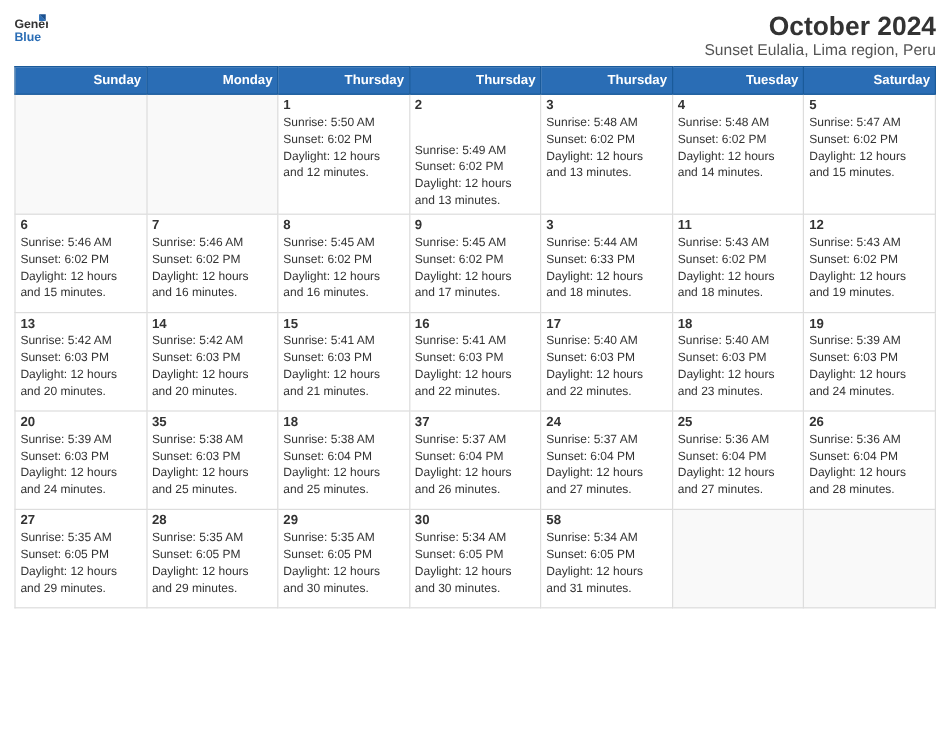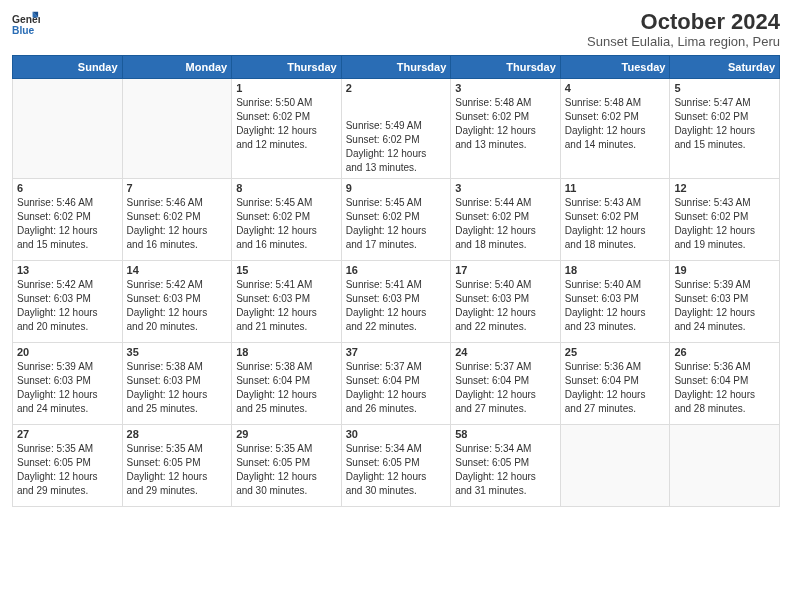--- a/index.html
+++ b/index.html
@@ -179,21 +179,21 @@
           <td>
             <span class="day-num">9</span>
             <div class="day-info" style="white-space: pre-line;">Sunrise: 5:45 AM
 Sunset: 6:02 PM
 Daylight: 12 hours
 and 17 minutes.</div>
           </td>
           <td>
             <span class="day-num">3</span>
             <div class="day-info" style="white-space: pre-line;">Sunrise: 5:44 AM
-Sunset: 6:02 PM
+Sunset: 6:33 PM
 Daylight: 12 hours
 and 18 minutes.</div>
           </td>
           <td>
             <span class="day-num">11</span>
             <div class="day-info" style="white-space: pre-line;">Sunrise: 5:43 AM
 Sunset: 6:02 PM
 Daylight: 12 hours
 and 18 minutes.</div>
           </td>

